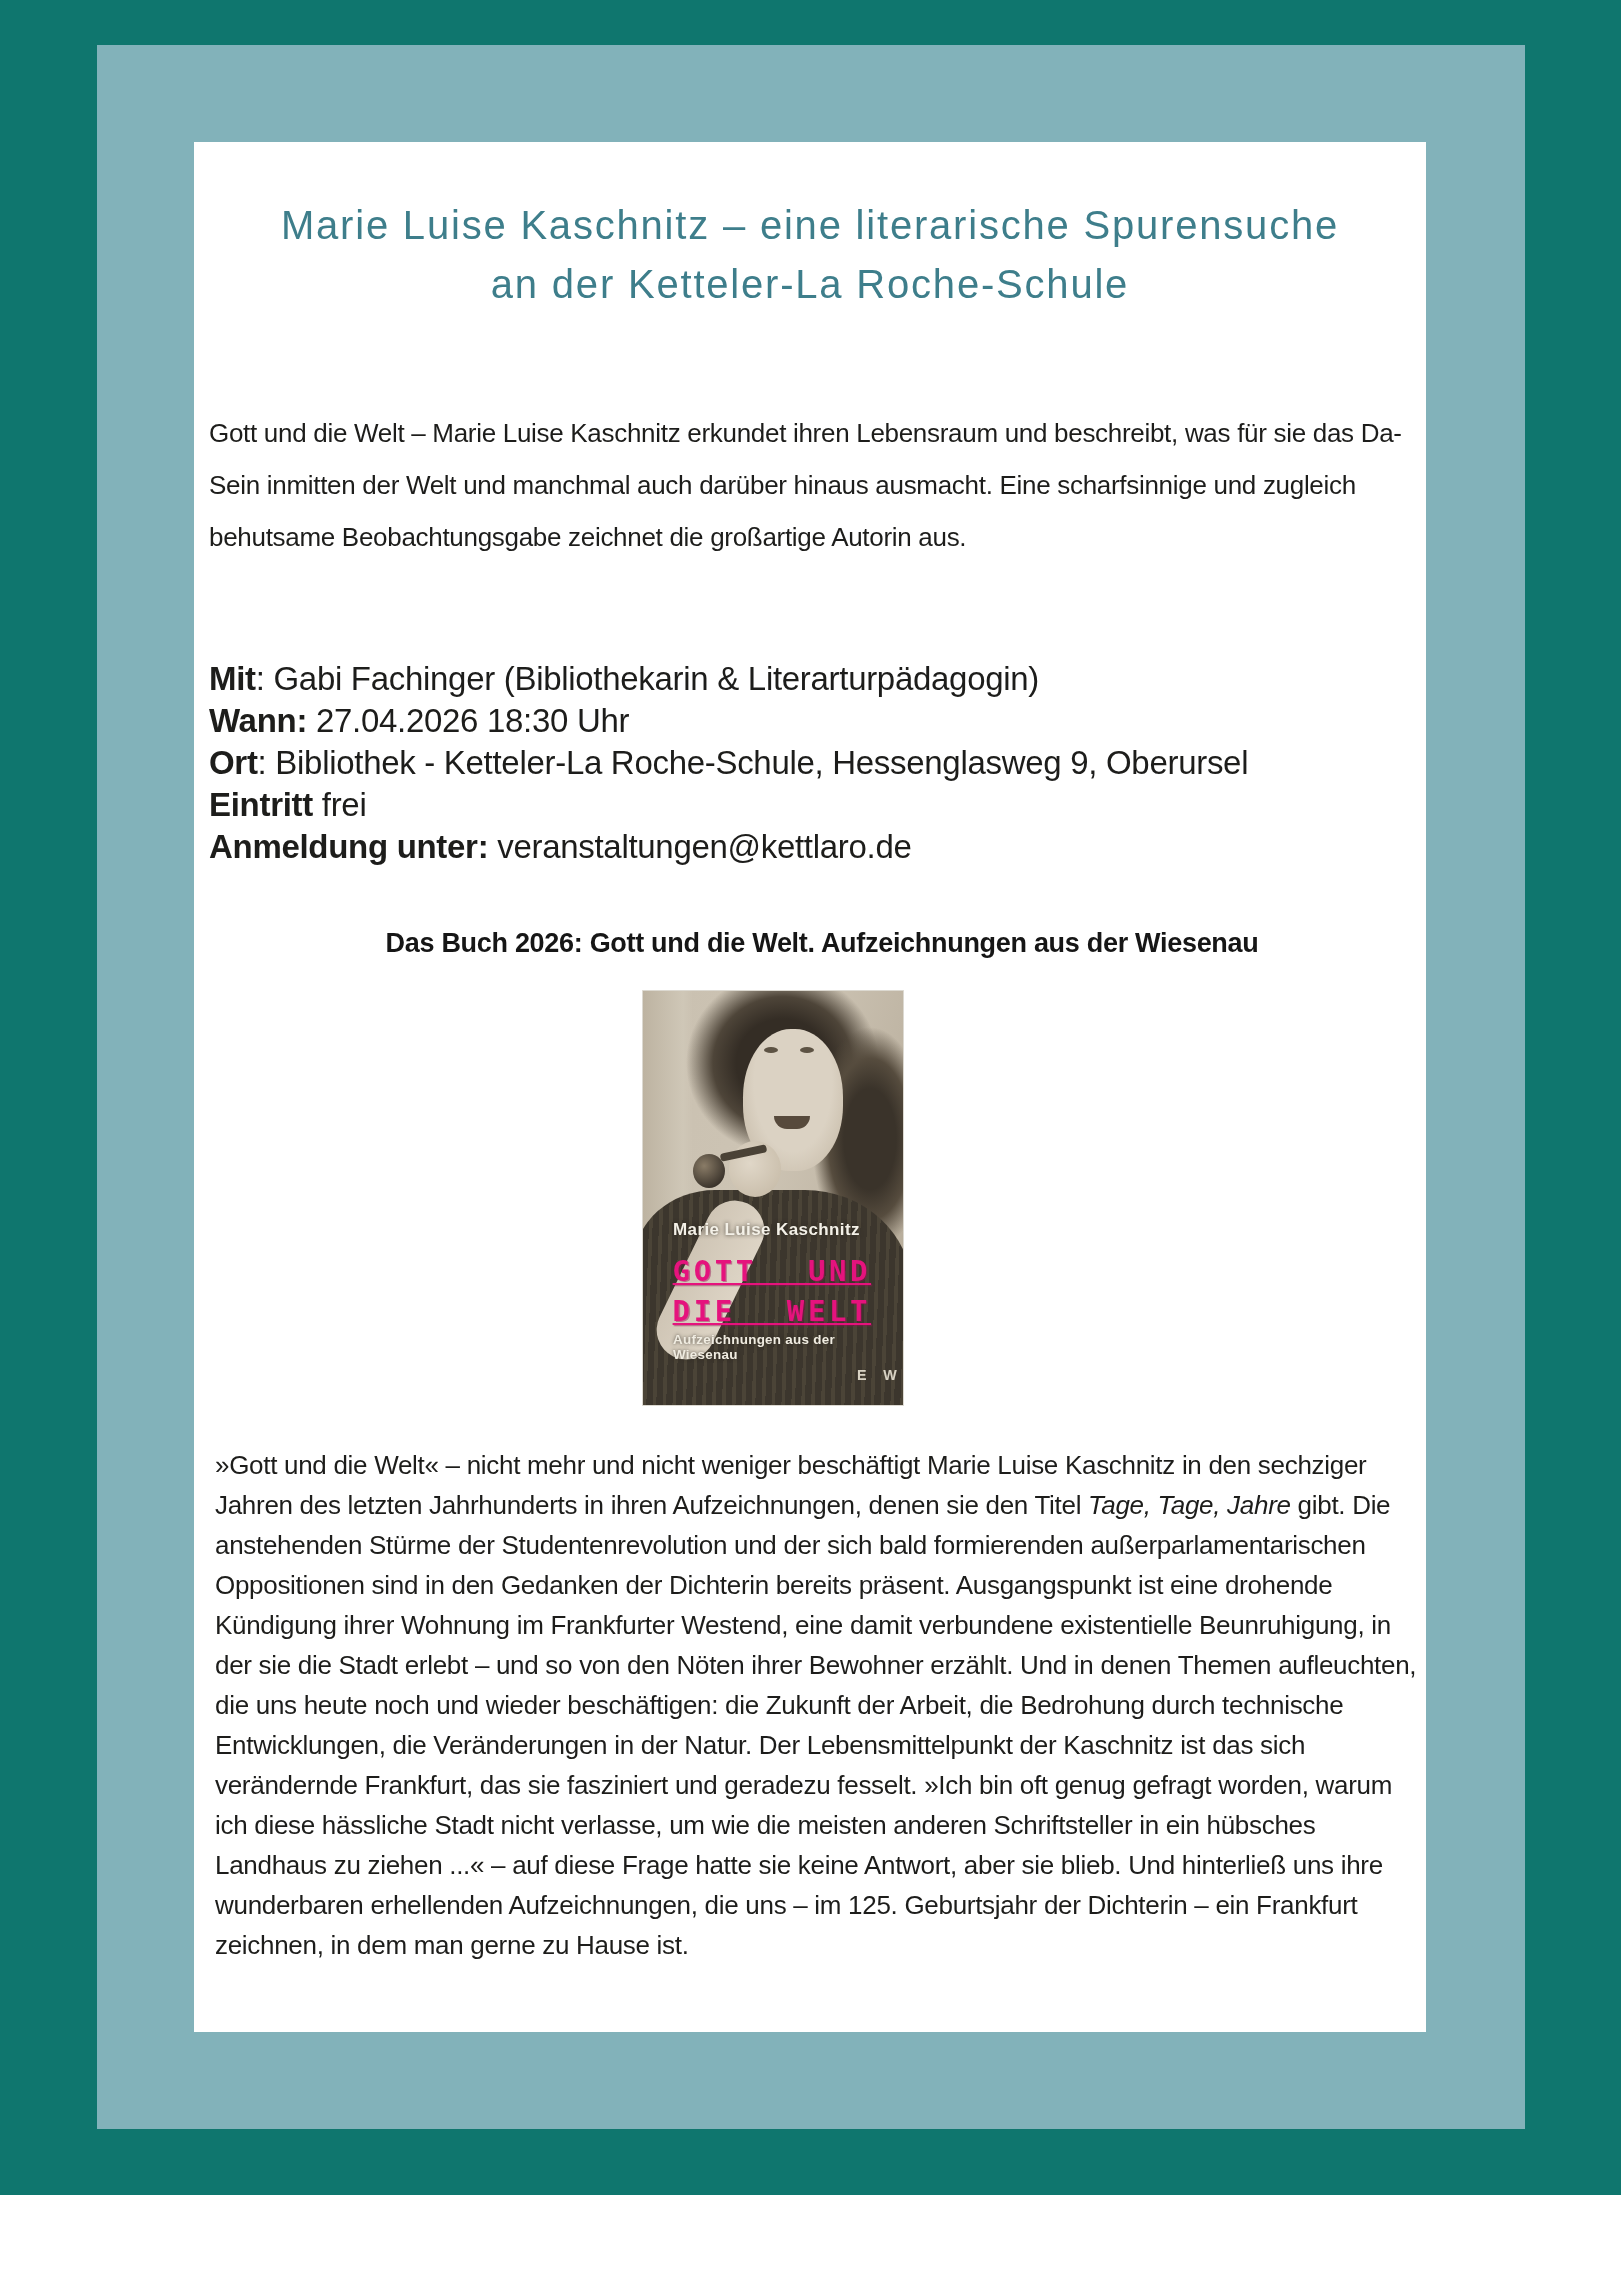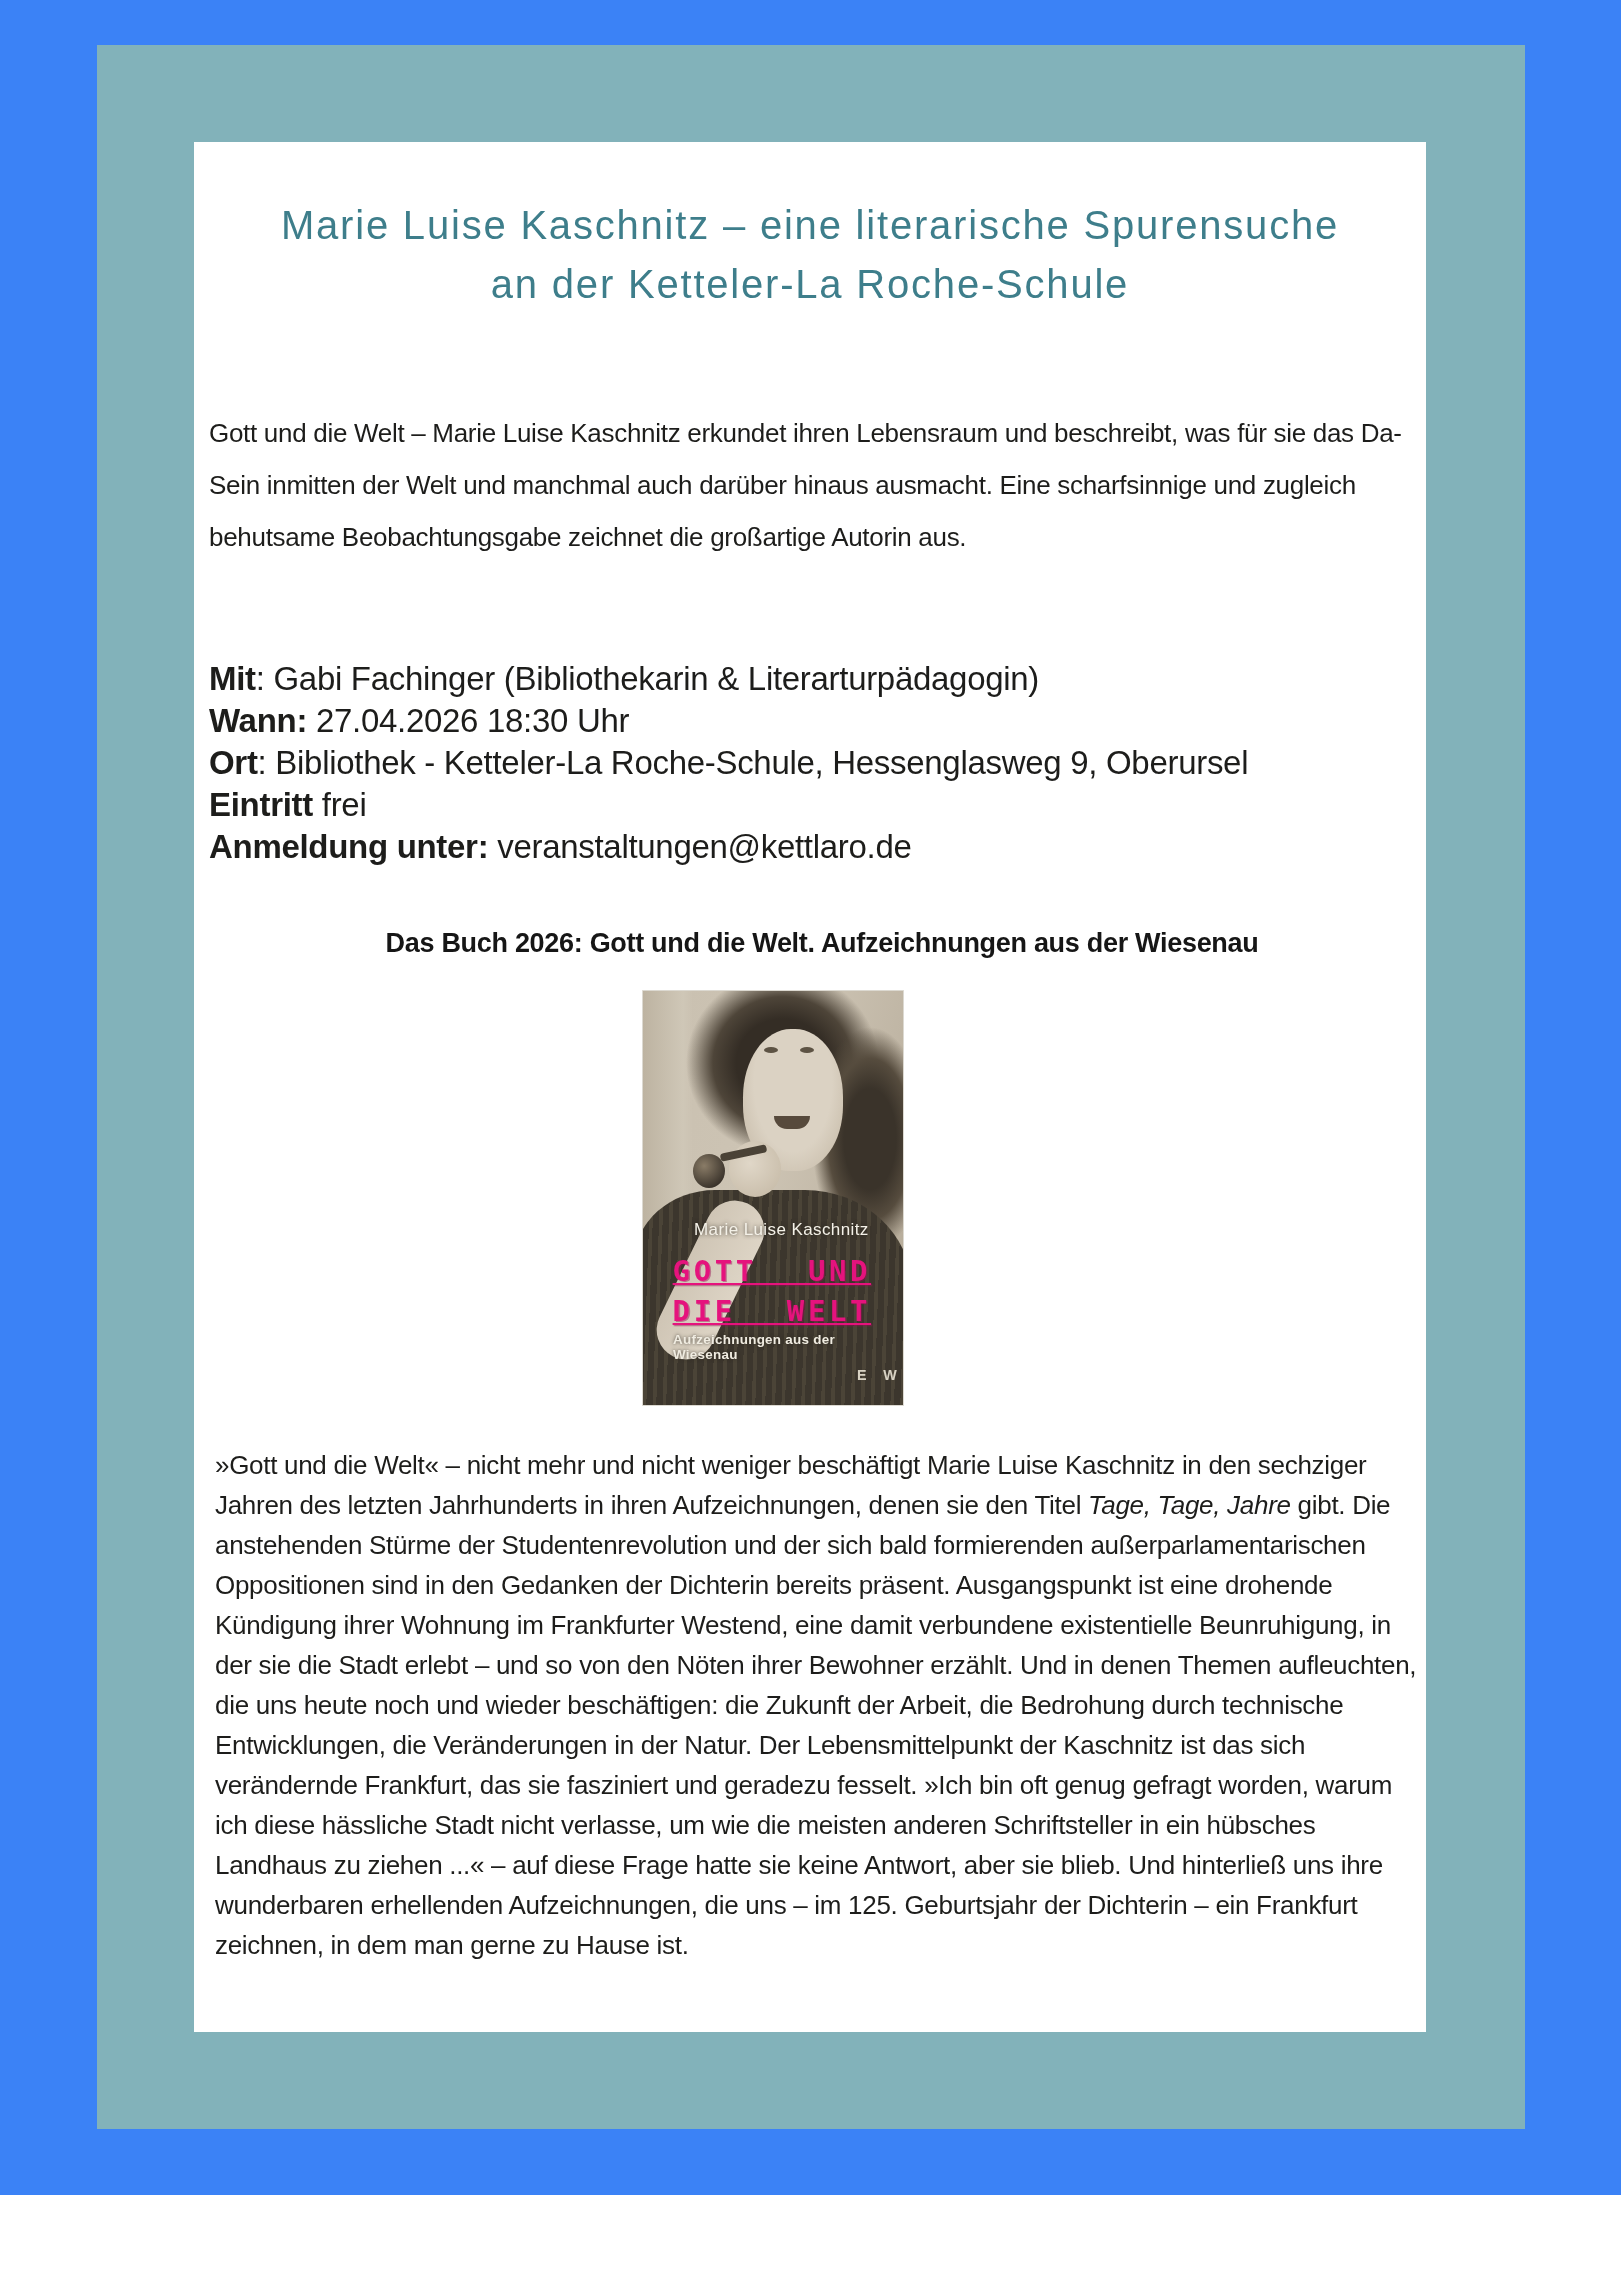--- a/index.html
+++ b/index.html
@@ -2,21 +2,21 @@
 <html style="font-size:14.3px"><head>
 <meta charset="utf-8">
 <style>
   html, body { margin: 0; padding: 0; }
   body { background: #ffffff; }
 
   .page {
     position: relative;
     width: 1621px;
     height: 2195px;
-    background: #3b82f6;
+    background: #0f766e;
     font-family: "Liberation Sans", sans-serif;
     color: #1d1d1b;
     overflow: hidden;
   }
 
   .frame {
     position: absolute;
     left: 97px;
     top: 45px;
     width: 1428px;
@@ -174,25 +174,24 @@
   }
   .cover-pipe-stem {
     left: 77px; top: 158px; width: 47px; height: 8px;
     border-radius: 3.6px;
     transform: rotate(-12deg);
     background: #4a4236;
   }
 
   .cover-author {
     left: 30px; top: 229px;
-    font-size: 17px; font-weight: 400;
+    font-size: 17px; font-weight: 700;
     color: #f4f1e8;
     letter-spacing: 0.4px;
     text-shadow: 0 0 4.5px rgba(45,40,32,0.85);
-    margin-left: 21px;
   }
   .cover-title-block {
     left: 29.6px; top: 260px; width: 211px;
     font-family: "DejaVu Sans Mono", monospace;
     font-weight: 700;
     font-size: 29px;
     line-height: 40px;
     color: #e5137d;
     letter-spacing: 3.6px;
     text-shadow: 1.3px 1.3px 0 rgba(150, 10, 80, 0.45);

